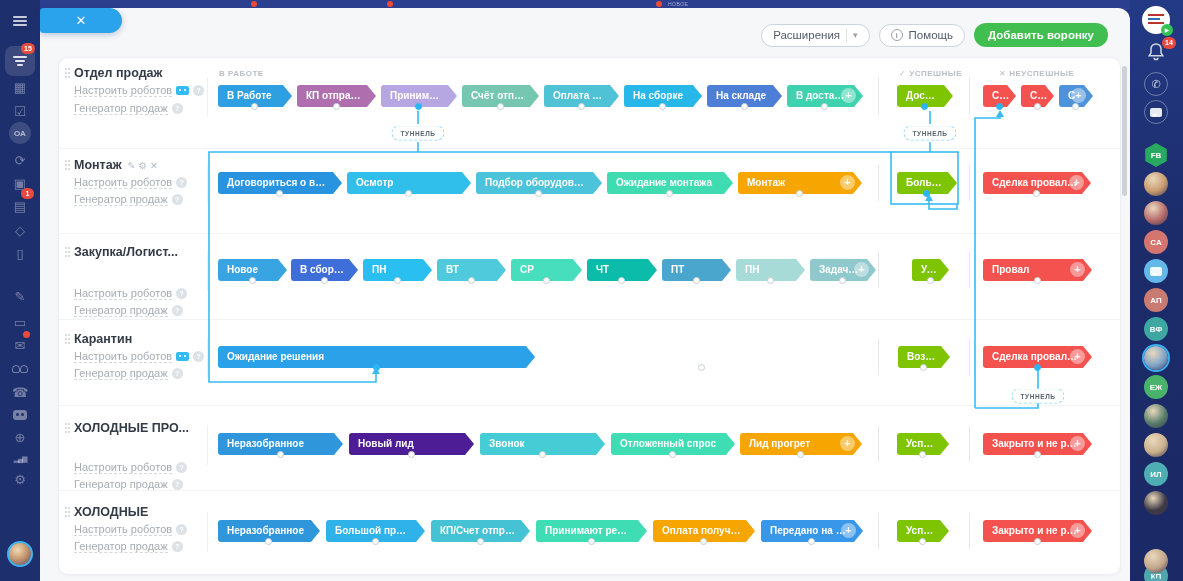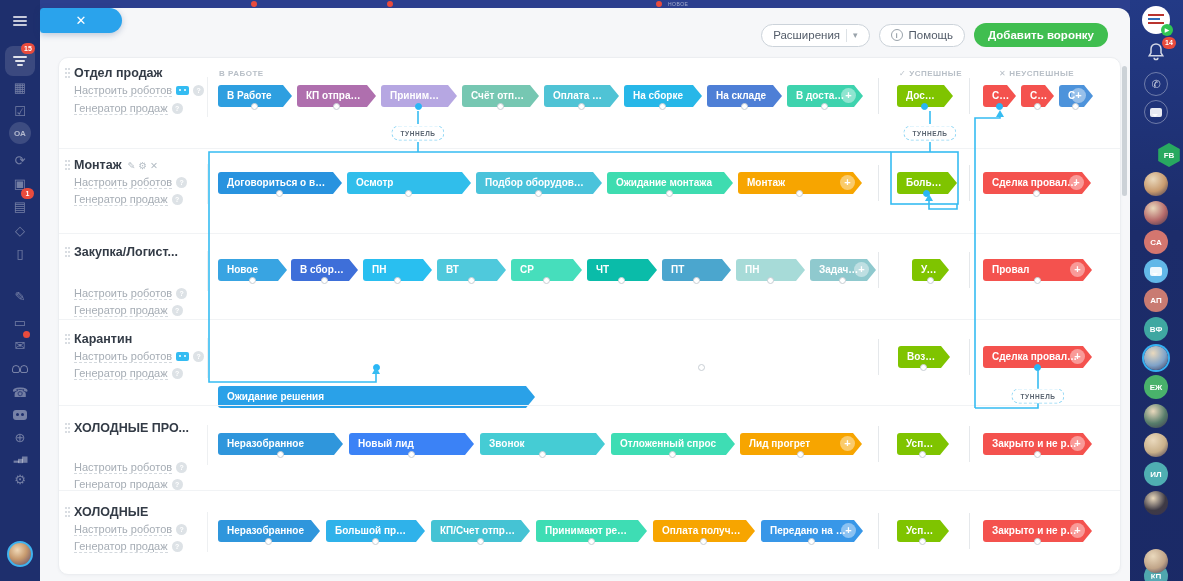--- a/index.html
+++ b/index.html
@@ -342,21 +342,21 @@
           </div>
           <div class="help-circle">?</div>
         </div>
         <div class="meta-link" style="top: 47px;">
           <span class="txt">Генератор продаж</span>
           <div class="help-circle">?</div>
         </div>
         <div class="meta-sep" style="left: 148px; top: 18px; height: 40px;"></div>
         <div class="col-div" style="left: 819px; top: 19px;"></div>
         <div class="col-div" style="left: 910px; top: 19px;"></div>
-        <div class="stage" style="left: 159px; top: 26px; width: 317px; background: rgb(42, 161, 232); margin-top: 40px;">Ожидание решения</div>
+        <div class="stage" style="left: 159px; top: 26px; width: 317px; background: rgb(42, 161, 232);">Ожидание решения</div>
         <div class="handle active" style="left: 313.5px; top: 44px;"></div>
         <div class="handle" style="left: 639px; top: 44px;"></div>
         <div class="plus-badge" style="left: 782px; top: 29px;">+</div>
         <div class="stage" style="left: 839px; top: 26px; width: 52px; background: rgb(127, 196, 0);">Возвра...</div>
         <div class="handle" style="left: 861px; top: 44px;"></div>
         <div class="stage" style="left: 924px; top: 26px; width: 109px; background: rgb(244, 82, 78);">Сделка провалена</div>
         <div class="handle active" style="left: 974.5px; top: 44px;"></div>
         <div class="plus-badge" style="left: 1011px; top: 29px;">+</div>
       </div>
       <div class="f-row" style="top: 347px; height: 85px;">
@@ -372,21 +372,21 @@
         </div>
         <div class="meta-link" style="top: 72px;">
           <span class="txt">Генератор продаж</span>
           <div class="help-circle">?</div>
         </div>
         <div class="meta-sep" style="left: 148px; top: 19px; height: 40px;"></div>
         <div class="col-div" style="left: 819px; top: 20px;"></div>
         <div class="col-div" style="left: 910px; top: 20px;"></div>
         <div class="stage" style="left: 159px; top: 27px; width: 125px; background: rgb(47, 150, 220);">Неразобранное</div>
         <div class="handle" style="left: 217.5px; top: 45px;"></div>
-        <div class="stage" style="left: 290px; top: 27px; width: 125px; background: #3b82f6;">Новый лид</div>
+        <div class="stage" style="left: 290px; top: 27px; width: 125px; background: #4c1d95;">Новый лид</div>
         <div class="handle" style="left: 348.5px; top: 45px;"></div>
         <div class="stage" style="left: 421px; top: 27px; width: 125px; background: rgb(69, 204, 212);">Звонок</div>
         <div class="handle" style="left: 479.5px; top: 45px;"></div>
         <div class="stage" style="left: 552px; top: 27px; width: 124px; background: rgb(62, 221, 180);">Отложенный спрос</div>
         <div class="handle" style="left: 610px; top: 45px;"></div>
         <div class="stage" style="left: 681px; top: 27px; width: 122px; background: rgb(247, 165, 0);">Лид прогрет</div>
         <div class="handle" style="left: 738px; top: 45px;"></div>
         <div class="plus-badge" style="left: 781px; top: 30px;">+</div>
         <div class="stage" style="left: 838px; top: 27px; width: 52px; background: rgb(127, 196, 0);">Успешн...</div>
         <div class="handle" style="left: 860px; top: 45px;"></div>
@@ -452,21 +452,21 @@
       </svg><div class="rs-badge">14</div></div>
     <div class="rs-item" style="top: 72px;">
       <div class="rs-circle">✆</div>
     </div>
     <div class="rs-item" style="top: 100px;">
       <div class="rs-circle">
         <div class="bubble-glyph"></div>
       </div>
     </div>
     <div class="rs-item" style="top: 143px;">
-      <div class="avatar hex" style="background: rgb(40, 169, 96); margin-left: 13px;">FB</div>
+      <div class="avatar hex" style="background: rgb(40, 169, 96);">FB</div>
     </div>
     <div class="rs-item" style="top: 172px;">
       <div class="avatar" style="background: radial-gradient(circle at 38% 30%, rgb(234, 217, 189) 0%, rgb(199, 154, 110) 55%, rgb(58, 52, 80) 100%);"></div>
     </div>
     <div class="rs-item" style="top: 201px;">
       <div class="avatar" style="background: radial-gradient(circle at 38% 30%, rgb(234, 217, 189) 0%, rgb(181, 106, 106) 55%, rgb(58, 52, 80) 100%);"></div>
     </div>
     <div class="rs-item" style="top: 230px;">
       <div class="avatar" style="background: rgb(212, 118, 111);">СА</div>
     </div>

